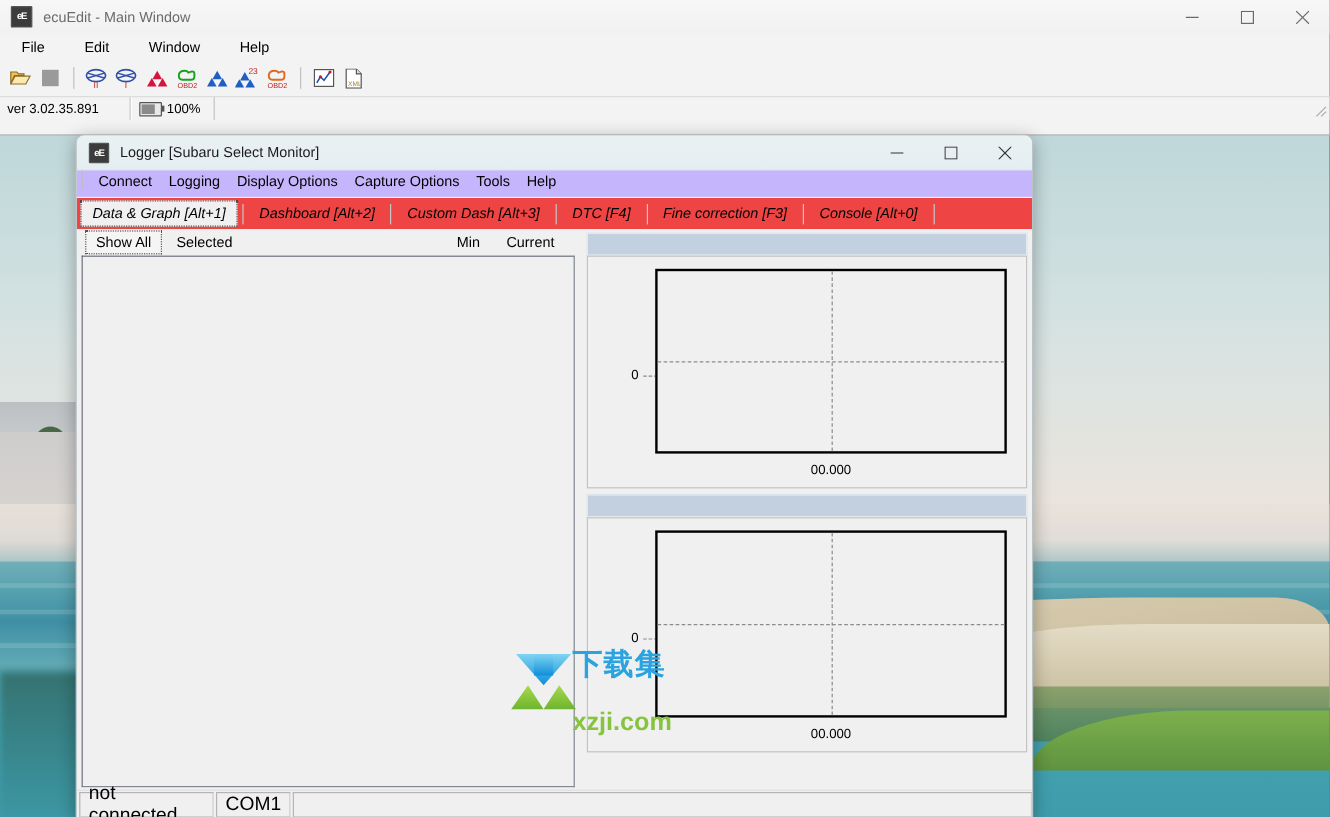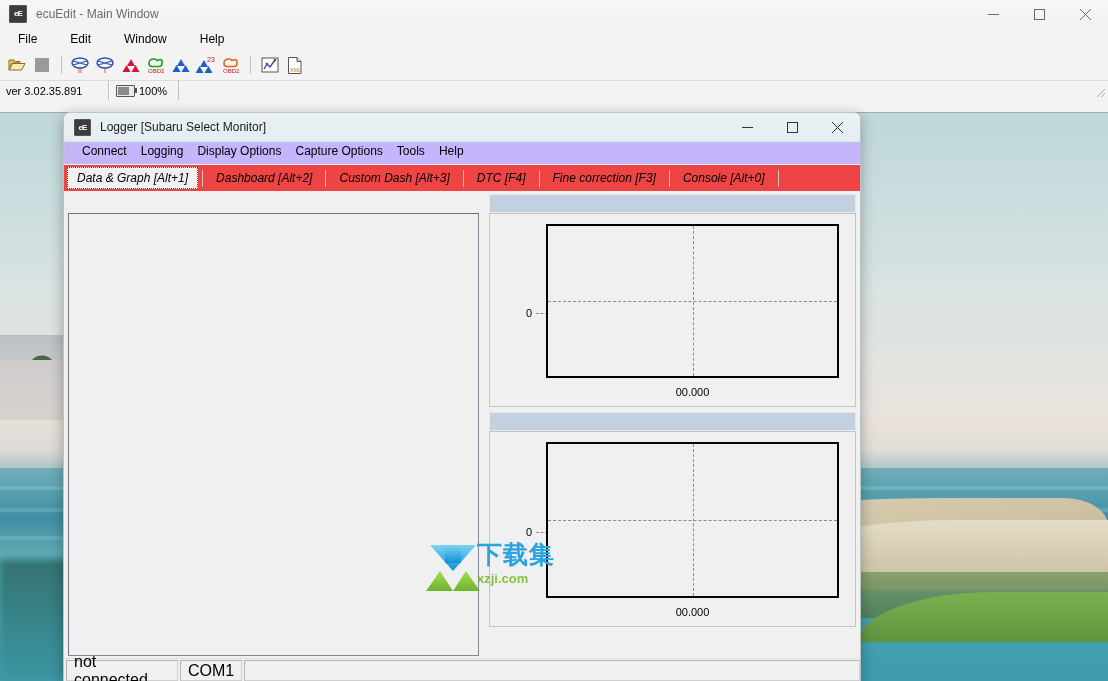--- a/index.html
+++ b/index.html
@@ -134,21 +134,21 @@
     border:1px solid #cfcfcf;border-top-color:#b4b4b4;border-left-color:#b4b4b4;
     margin:1px 0 1px 2px;background:#f0f0f0;color:#000;}
   .lsb.flex{flex:1;}
   .lsb.dir{flex:2.3;justify-content:center;}
 
   
   #watermark{position:absolute;left:424px;top:541px;width:150px;height:55px;
     pointer-events:none;}
   .wm-text{position:absolute;left:53px;top:0;}
   .wm-cn{font-size:25px;font-weight:bold;color:#2aa3e0;line-height:27px;letter-spacing:1px;}
-  .wm-en{font-size:13px;color:#86c440;line-height:21px;font-weight:bold;letter-spacing:0px;}
+  .wm-en{font-size:21px;color:#86c440;line-height:21px;font-weight:bold;letter-spacing:0px;margin-top:23px;}
 </style>
 </head>
 <body>
 
 <div id="desktop">
   <div class="wp-sky"></div>
   <div class="wp-mount"></div>
   <div class="wp-trees"></div>
   <div class="wp-hill"></div>
   <div class="wp-haze"></div>
@@ -339,20 +339,28 @@
     <div class="tab-div"></div>
     <div class="lg-tab">Fine correction [F3]</div>
     <div class="tab-div"></div>
     <div class="lg-tab">Console [Alt+0]</div>
     <div class="tab-div"></div>
   </div>
 
   <div class="lg-body">
 
     <div class="left-pane">
+      <div class="lp-head">
+        <span class="lp-btn sel">Show All</span>
+        <span class="lp-lbl">Selected</span>
+        <span class="lp-cols">
+          <span>Min</span>
+          <span>Current</span>
+        </span>
+      </div>
       <div class="lp-list"></div>
     </div>
 
     <div class="right-pane">
 
       <div class="graph-block" style="margin-top:3px">
         <div class="graph-head"></div>
         <div class="graph-card">
           <div class="graph-area">
             <div class="ylabel">0</div>

